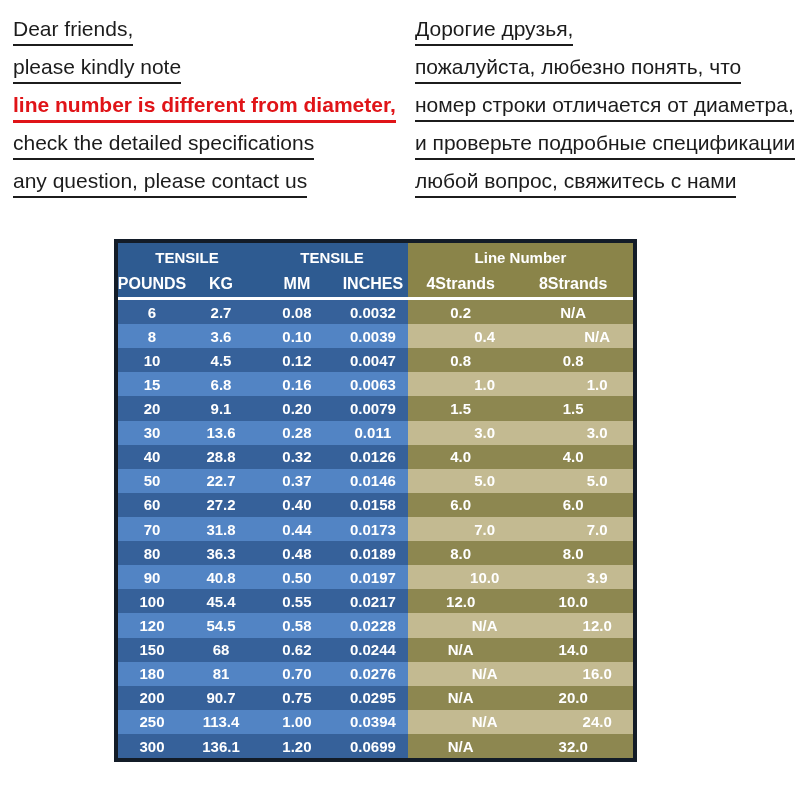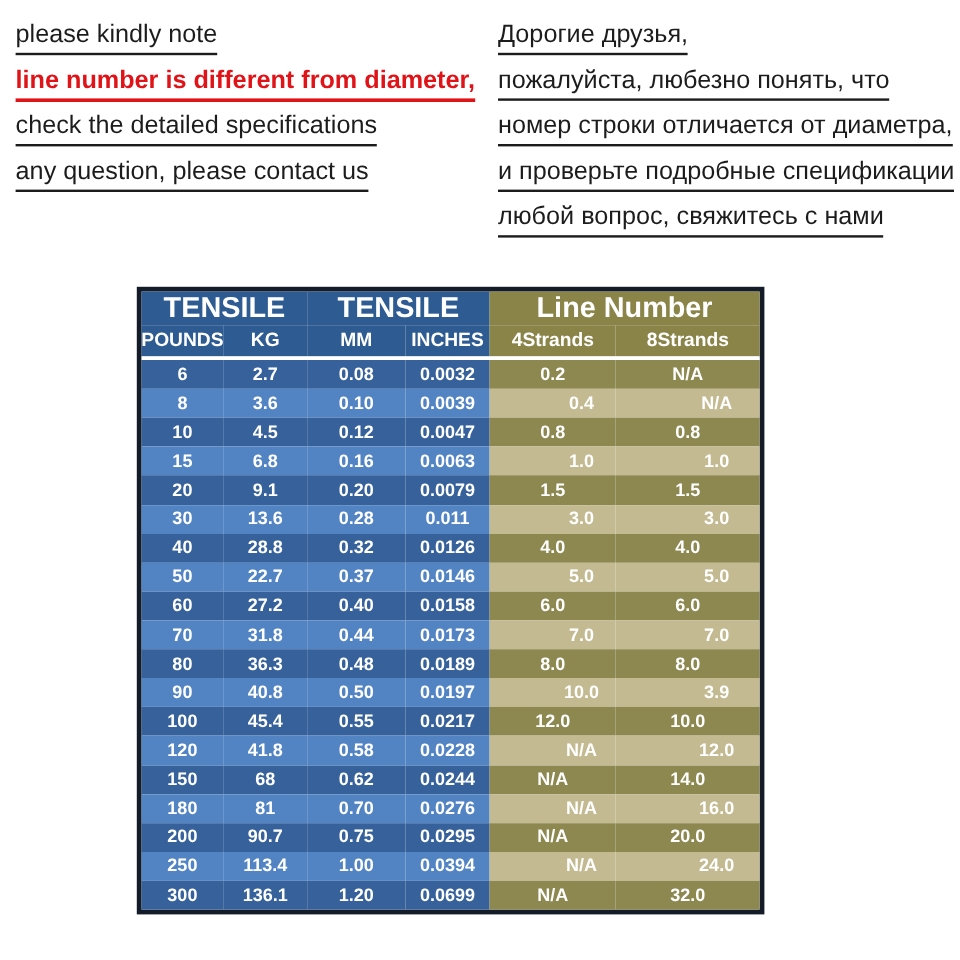--- a/index.html
+++ b/index.html
@@ -27,37 +27,38 @@
   .spec-table {
     position:absolute; left:114px; top:239px; width:523px; height:523px;
     border:4px solid var(--border); display:flex; flex-direction:column;
     color:#ffffff; font-weight:700;
   }
   .grid6 { display:grid; grid-template-columns:13.2% 13.6% 15.9% 13.6% 20.5% 23.2%; }
   .grid3 { display:grid; grid-template-columns:26.8% 29.5% 43.7%; }
   .cell  { display:flex; align-items:center; justify-content:center; }
   .blue  { background:var(--header-blue); }
   .olive { background:var(--header-olive); }
-  .group-row { height:28px; flex:none; font-size:24px; }
+  .group-row { height:28px; flex:none; font-size:15px; }
   .sub-row   { height:26px; flex:none; font-size:16px; }
   .hdr-divider { height:3px; flex:none; background:#ffffff; }
   .tbody { flex:1; display:flex; flex-direction:column; }
   .trow  { flex:1; }
   .trow .tcell { font-size:15px; }
   .trow.dark  .tcell.blue  { background:var(--row-blue-dark); }
   .trow.dark  .tcell.olive { background:var(--row-olive-dark); }
   .trow.light .tcell.blue  { background:var(--row-blue-light); }
   .trow.light .tcell.olive { background:var(--row-olive-light);padding-left:48px; }
 </style>
 </head>
 <body>
 
 <div class="page">
 
   <div class="note-col en">
+    <div class="note-line"><span>Dear friends,</span></div>
     <div class="note-line"><span>please kindly note</span></div>
     <div class="note-line em"><span>line number is different from diameter,</span></div>
     <div class="note-line"><span>check the detailed specifications</span></div>
     <div class="note-line"><span>any question, please contact us</span></div>
   </div>
 
   <div class="note-col ru">
     <div class="note-line"><span>Дорогие друзья,</span></div>
     <div class="note-line"><span>пожалуйста, любезно понять, что</span></div>
     <div class="note-line"><span>номер строки отличается от диаметра,</span></div>
@@ -184,21 +185,21 @@
         <div class="trow grid6 dark">
           <div class="cell tcell blue">100</div>
           <div class="cell tcell blue">45.4</div>
           <div class="cell tcell blue">0.55</div>
           <div class="cell tcell blue">0.0217</div>
           <div class="cell tcell olive">12.0</div>
           <div class="cell tcell olive">10.0</div>
         </div>
         <div class="trow grid6 light">
           <div class="cell tcell blue">120</div>
-          <div class="cell tcell blue">41.8</div>
+          <div class="cell tcell blue">54.5</div>
           <div class="cell tcell blue">0.58</div>
           <div class="cell tcell blue">0.0228</div>
           <div class="cell tcell olive">N/A</div>
           <div class="cell tcell olive">12.0</div>
         </div>
         <div class="trow grid6 dark">
           <div class="cell tcell blue">150</div>
           <div class="cell tcell blue">68</div>
           <div class="cell tcell blue">0.62</div>
           <div class="cell tcell blue">0.0244</div>

